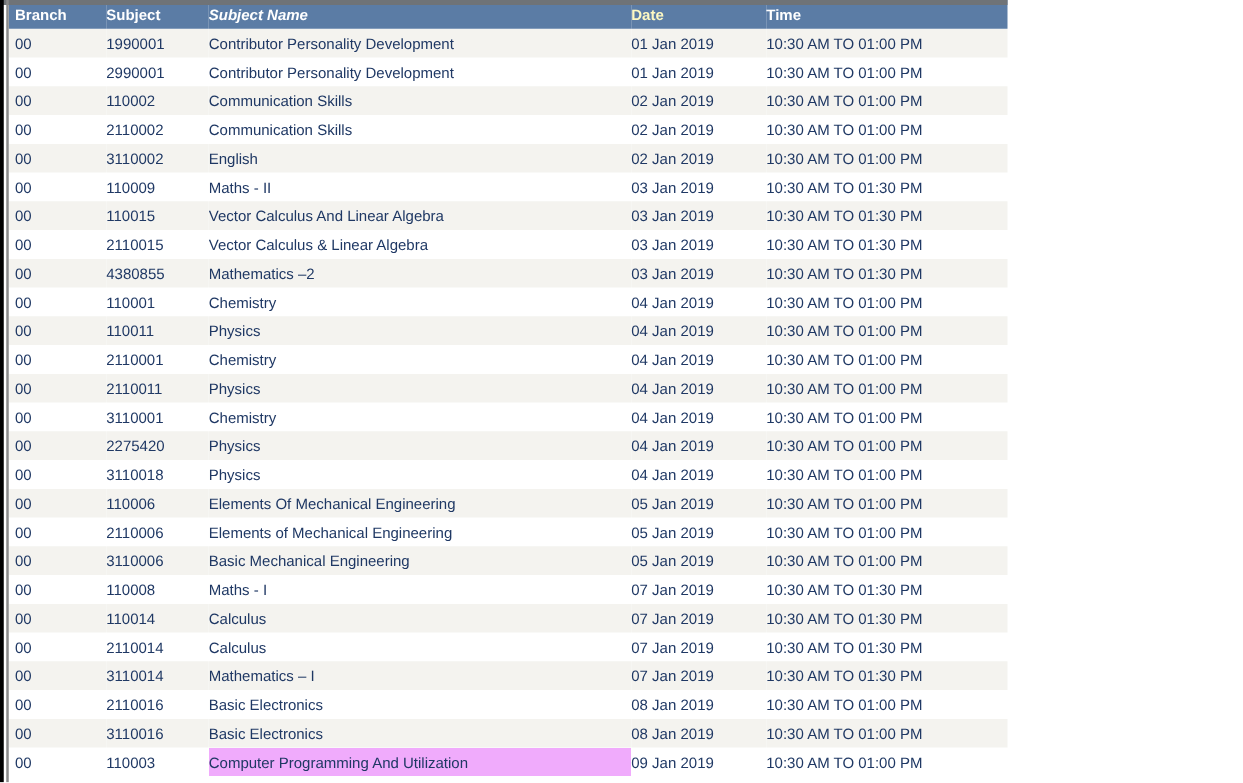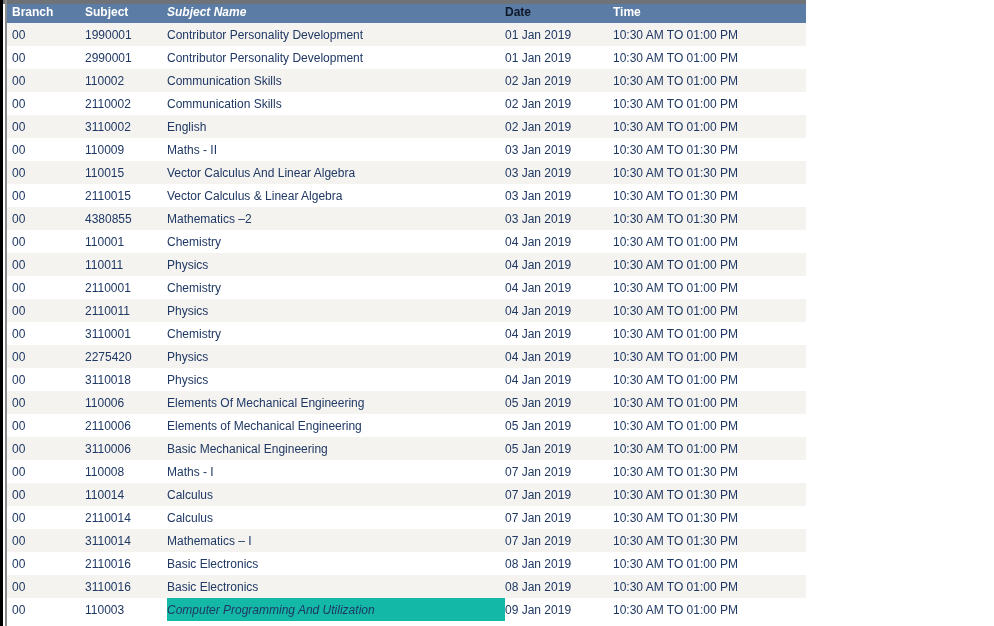--- a/index.html
+++ b/index.html
@@ -110,21 +110,21 @@
   <div class="edge-black" style="background: rgb(0, 0, 0);"></div>
   <div class="edge-grey" style="background: rgb(138, 138, 138);"></div>
 
   <div class="grid-wrap">
     <table class="grid">
       <thead>
         <tr id="header-row">
             <th class="c-branch" style="background: rgb(91, 124, 165); color: rgb(255, 255, 255);">Branch</th>
             <th class="c-subject" style="background: rgb(91, 124, 165); color: rgb(255, 255, 255);">Subject</th>
             <th class="c-name" style="background: rgb(91, 124, 165); color: rgb(255, 255, 255); font-style: italic;">Subject Name</th>
-            <th class="c-date" style="background: rgb(91, 124, 165); color: #0f172a;">Date</th>
+            <th class="c-date" style="background: rgb(91, 124, 165); color: #fef9c3;">Date</th>
             <th class="c-time" style="background: rgb(91, 124, 165); color: rgb(255, 255, 255);">Time</th>
             <th class="c-olddate" style="background: rgb(91, 124, 165); color: rgb(255, 255, 255);">Old Date</th>
             <th class="c-oldtime" style="background: rgb(91, 124, 165); color: rgb(255, 255, 255);">Old Time</th>
           </tr>
       </thead>
       <tbody id="table-body">
           <tr class="odd">
             <td class="c-branch" style="background: rgb(244, 243, 239); color: rgb(31, 56, 100);">00</td>
             <td class="c-subject" style="background: rgb(244, 243, 239); color: rgb(31, 56, 100);">1990001</td>
             <td class="c-name" style="background: rgb(244, 243, 239); color: rgb(31, 56, 100);">Contributor Personality Development</td>
@@ -345,21 +345,21 @@
             <td class="c-subject" style="background: rgb(244, 243, 239); color: rgb(31, 56, 100);">3110016</td>
             <td class="c-name" style="background: rgb(244, 243, 239); color: rgb(31, 56, 100);">Basic Electronics</td>
             <td class="c-date" style="background: rgb(244, 243, 239); color: rgb(31, 56, 100);">08 Jan 2019</td>
             <td class="c-time" style="background: rgb(244, 243, 239); color: rgb(31, 56, 100);">10:30 AM TO 01:00 PM</td>
             <td class="c-olddate" style="background: rgb(244, 243, 239); color: rgb(31, 56, 100);"></td>
             <td class="c-oldtime" style="background: rgb(244, 243, 239); color: rgb(31, 56, 100);"></td>
           </tr>
           <tr class="even">
             <td class="c-branch" style="background: rgb(255, 255, 255); color: rgb(31, 56, 100);">00</td>
             <td class="c-subject" style="background: rgb(255, 255, 255); color: rgb(31, 56, 100);">110003</td>
-            <td class="c-name" style="background: #14b8a6; color: rgb(31, 56, 100); font-style: italic;">Computer Programming And Utilization</td>
+            <td class="c-name" style="background: #f0abfc; color: rgb(31, 56, 100);">Computer Programming And Utilization</td>
             <td class="c-date" style="background: rgb(255, 255, 255); color: rgb(31, 56, 100);">09 Jan 2019</td>
             <td class="c-time" style="background: rgb(255, 255, 255); color: rgb(31, 56, 100);">10:30 AM TO 01:00 PM</td>
             <td class="c-olddate" style="background: rgb(255, 255, 255); color: rgb(31, 56, 100);"></td>
             <td class="c-oldtime" style="background: rgb(255, 255, 255); color: rgb(31, 56, 100);"></td>
           </tr>
         </tbody>
     </table>
   </div>
 
 </div>

